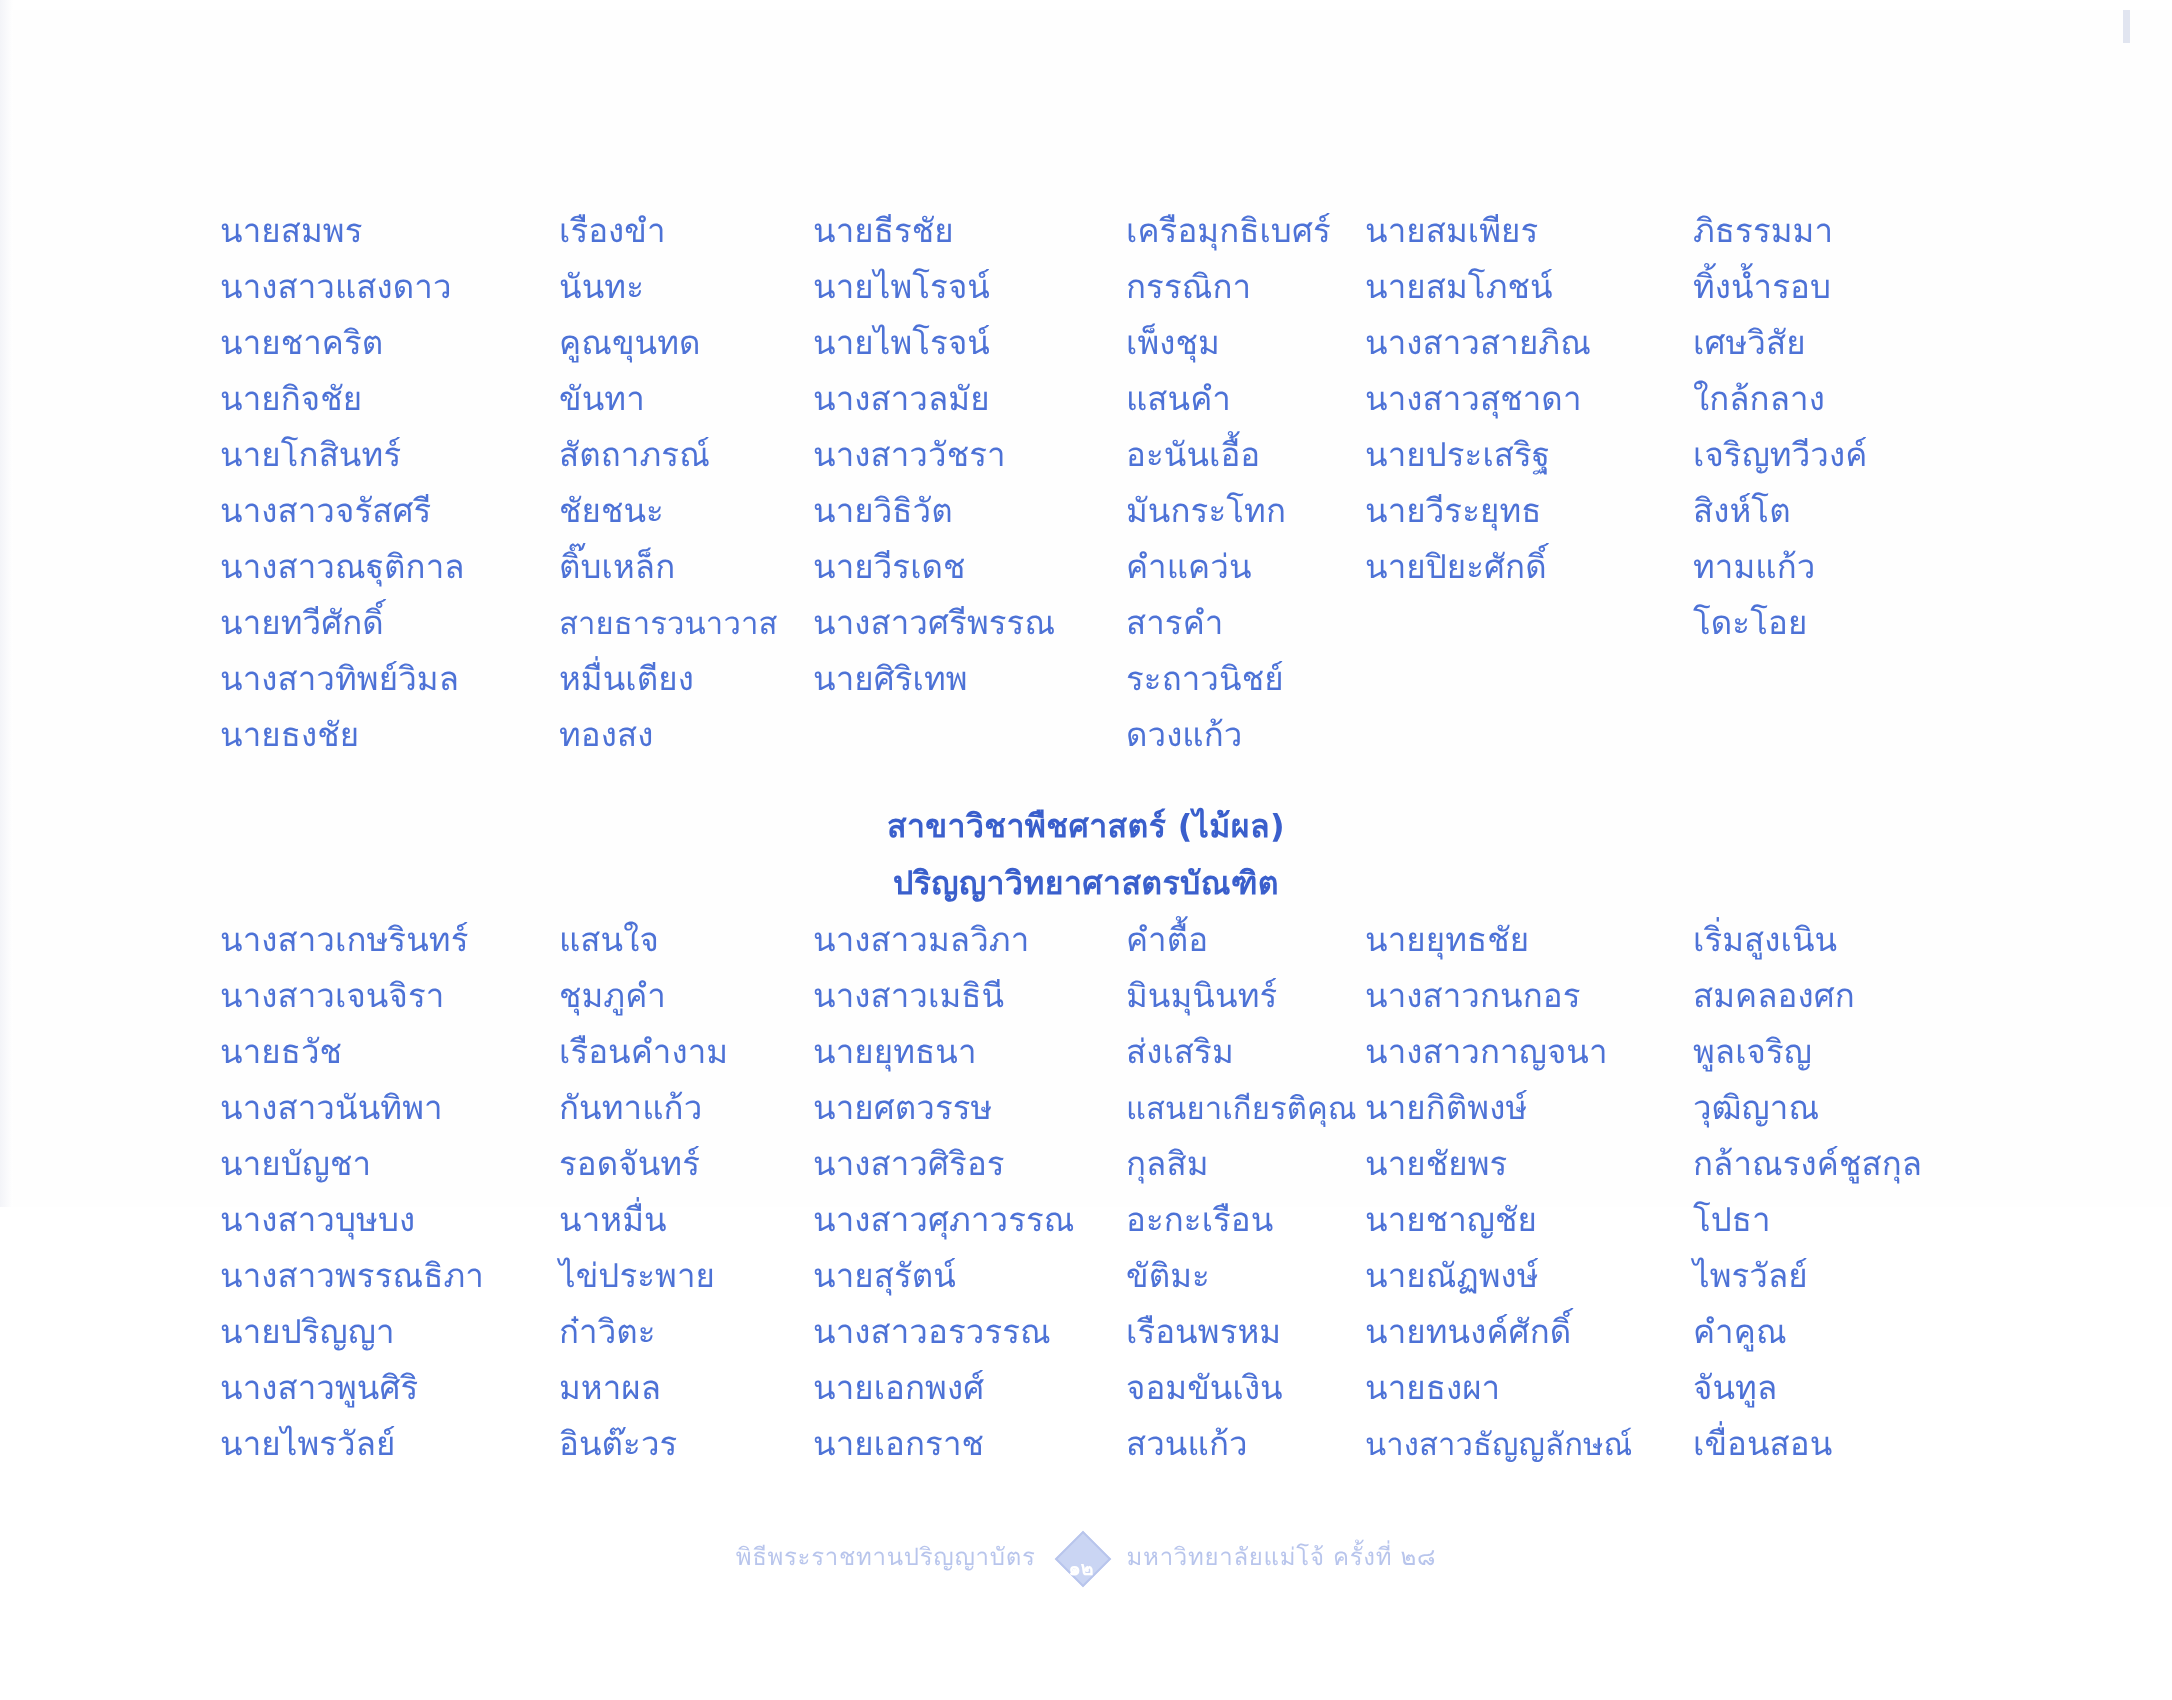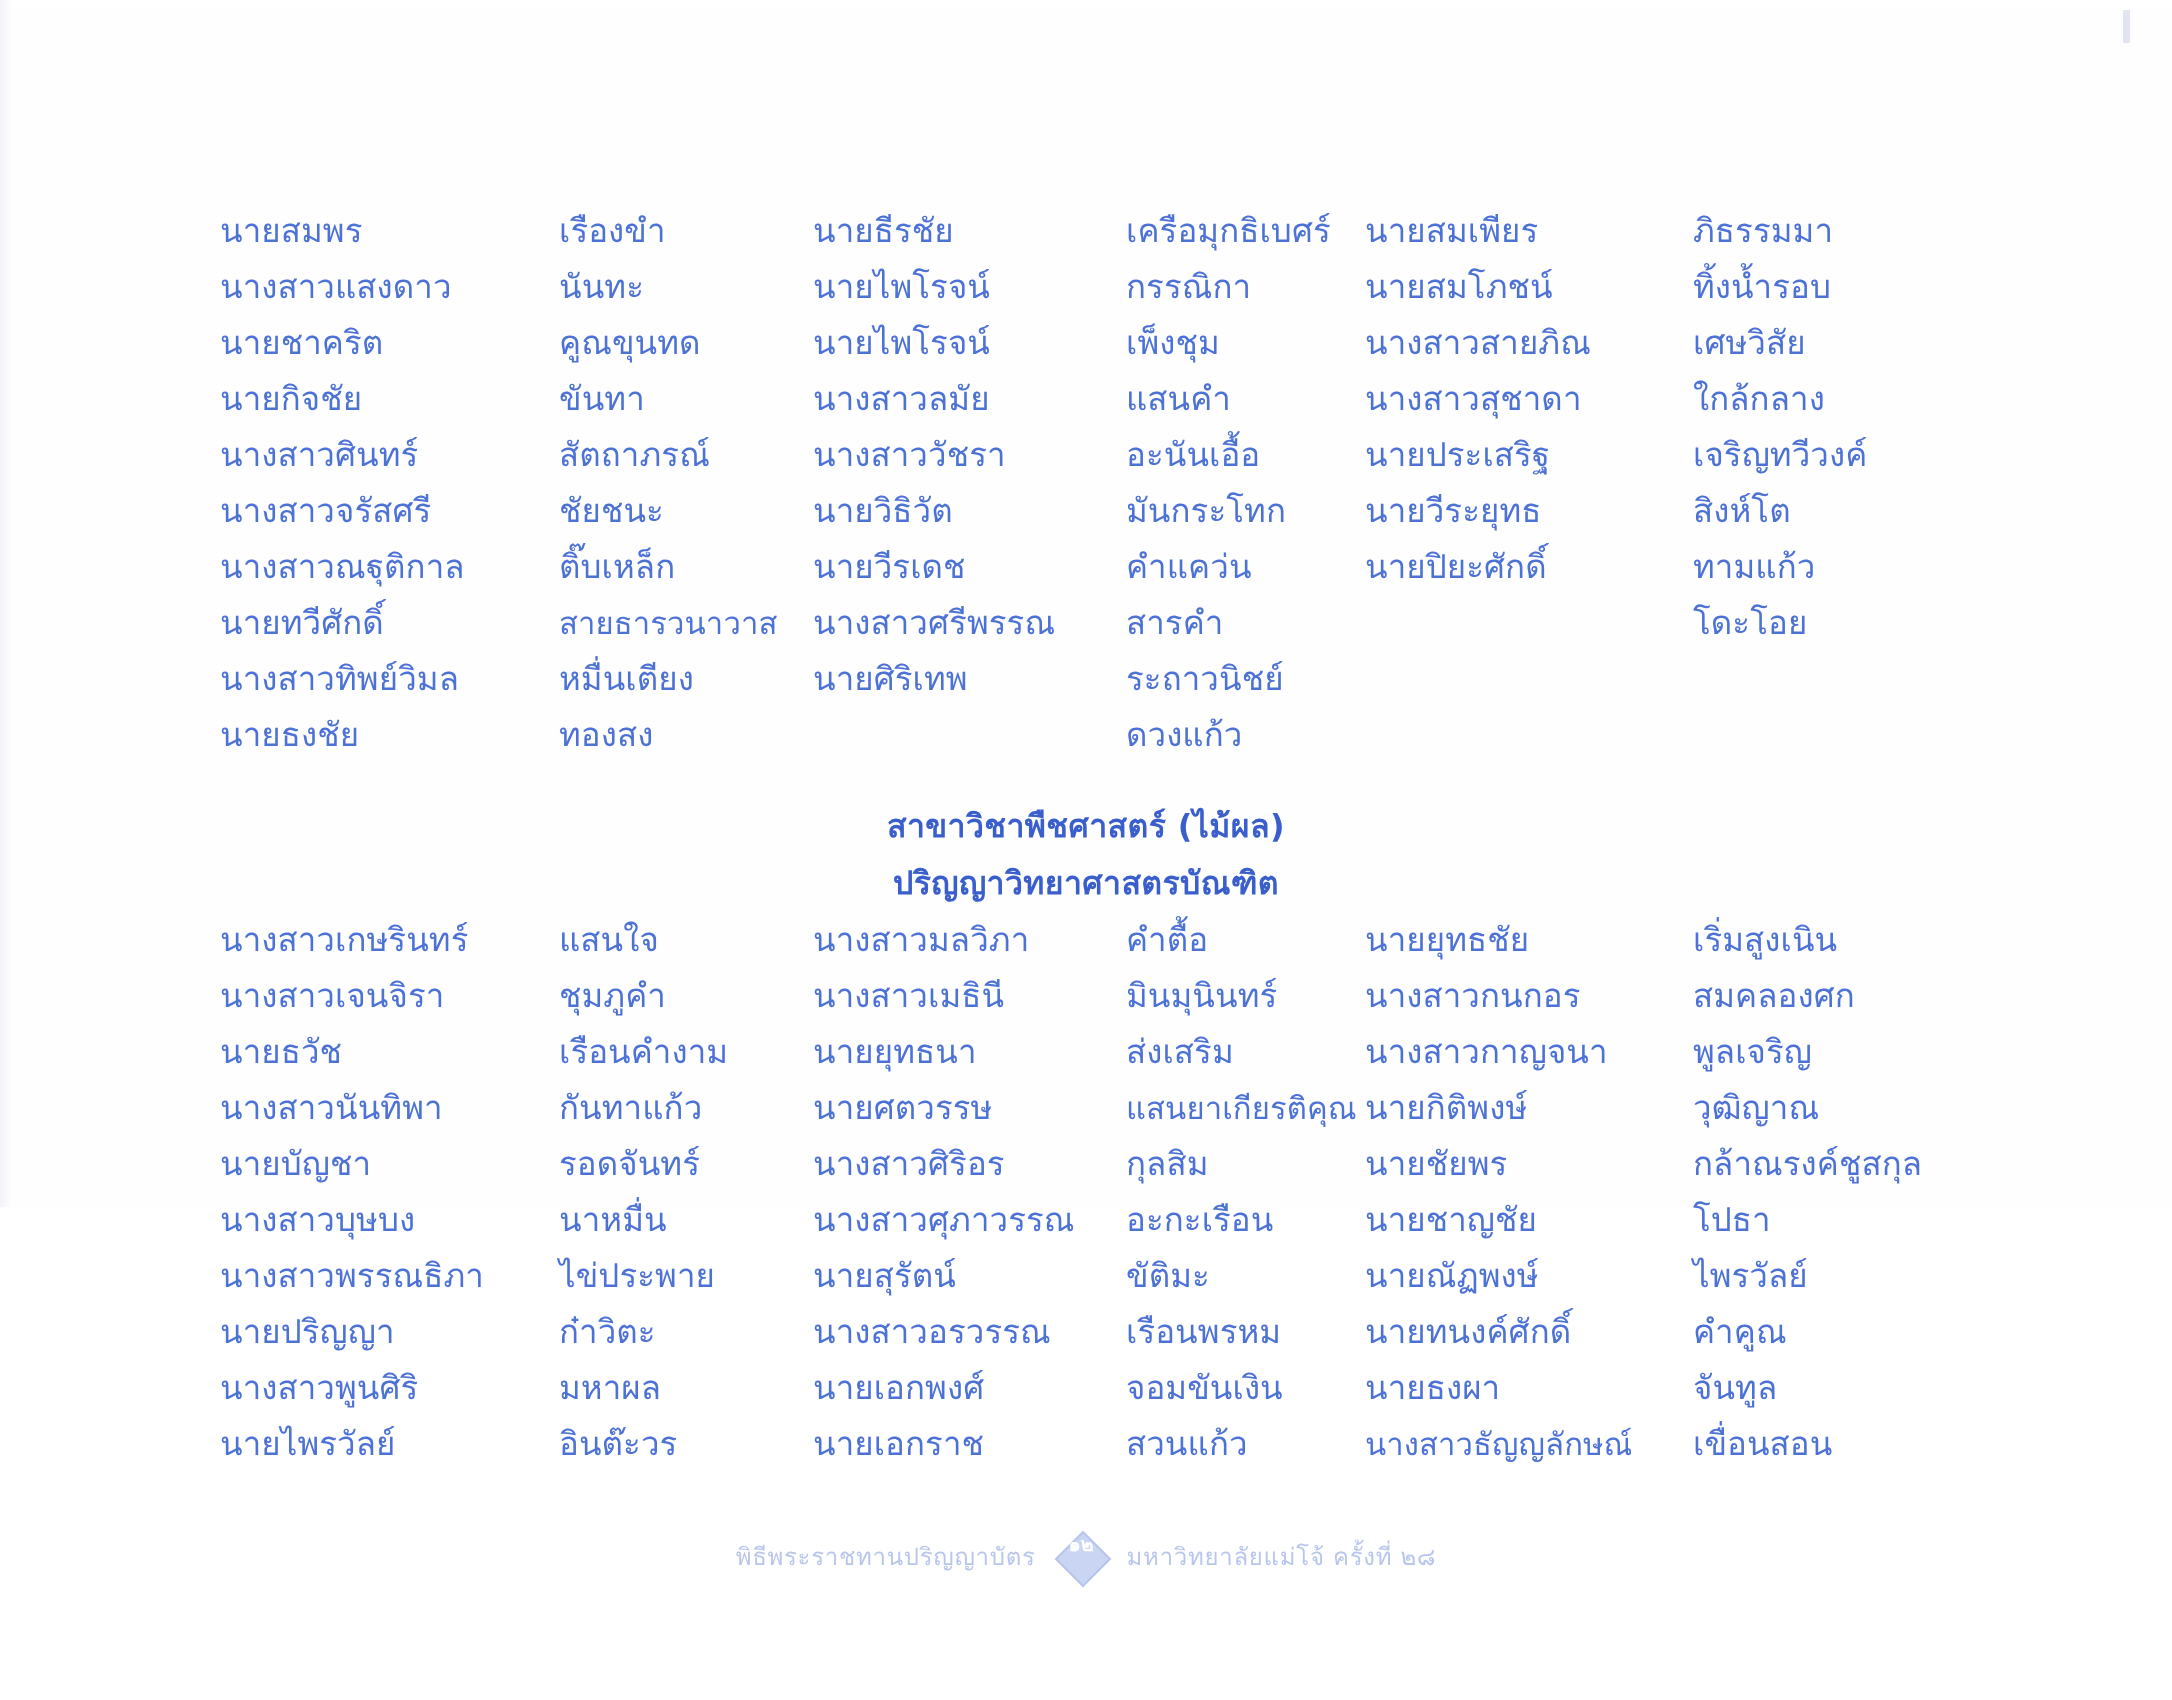--- a/index.html
+++ b/index.html
@@ -107,21 +107,21 @@
     color: #7f96dd;
     letter-spacing: 0.7px;
     white-space: nowrap;
   }
   .footer .page-badge {
     position: relative;
     width: 55px;
     height: 55px;
     flex: 0 0 auto;
     display: flex;
-    align-items: flex-start;
+    align-items: flex-end;
     justify-content: center;
   }
   .footer .page-badge .diamond {
     position: absolute;
     top: 50%;
     left: 50%;
     width: 36px;
     height: 36px;
     margin: -18px 0 0 -18px;
     background: #9fb4ea;
@@ -145,21 +145,21 @@
 
   <div class="content">
 
     <div class="block block-1">
 
       <div class="col">
         <div class="name">นายสมพร</div>
         <div class="name">นางสาวแสงดาว</div>
         <div class="name">นายชาคริต</div>
         <div class="name">นายกิจชัย</div>
-        <div class="name">นางสาวศินทร์</div>
+        <div class="name">นายโกสินทร์</div>
         <div class="name">นางสาวจรัสศรี</div>
         <div class="name">นางสาวณฐุติกาล</div>
         <div class="name">นายทวีศักดิ์</div>
         <div class="name">นางสาวทิพย์วิมล</div>
         <div class="name">นายธงชัย</div>
       </div>
 
       <div class="col">
         <div class="name">เรืองขำ</div>
         <div class="name">นันทะ</div>

